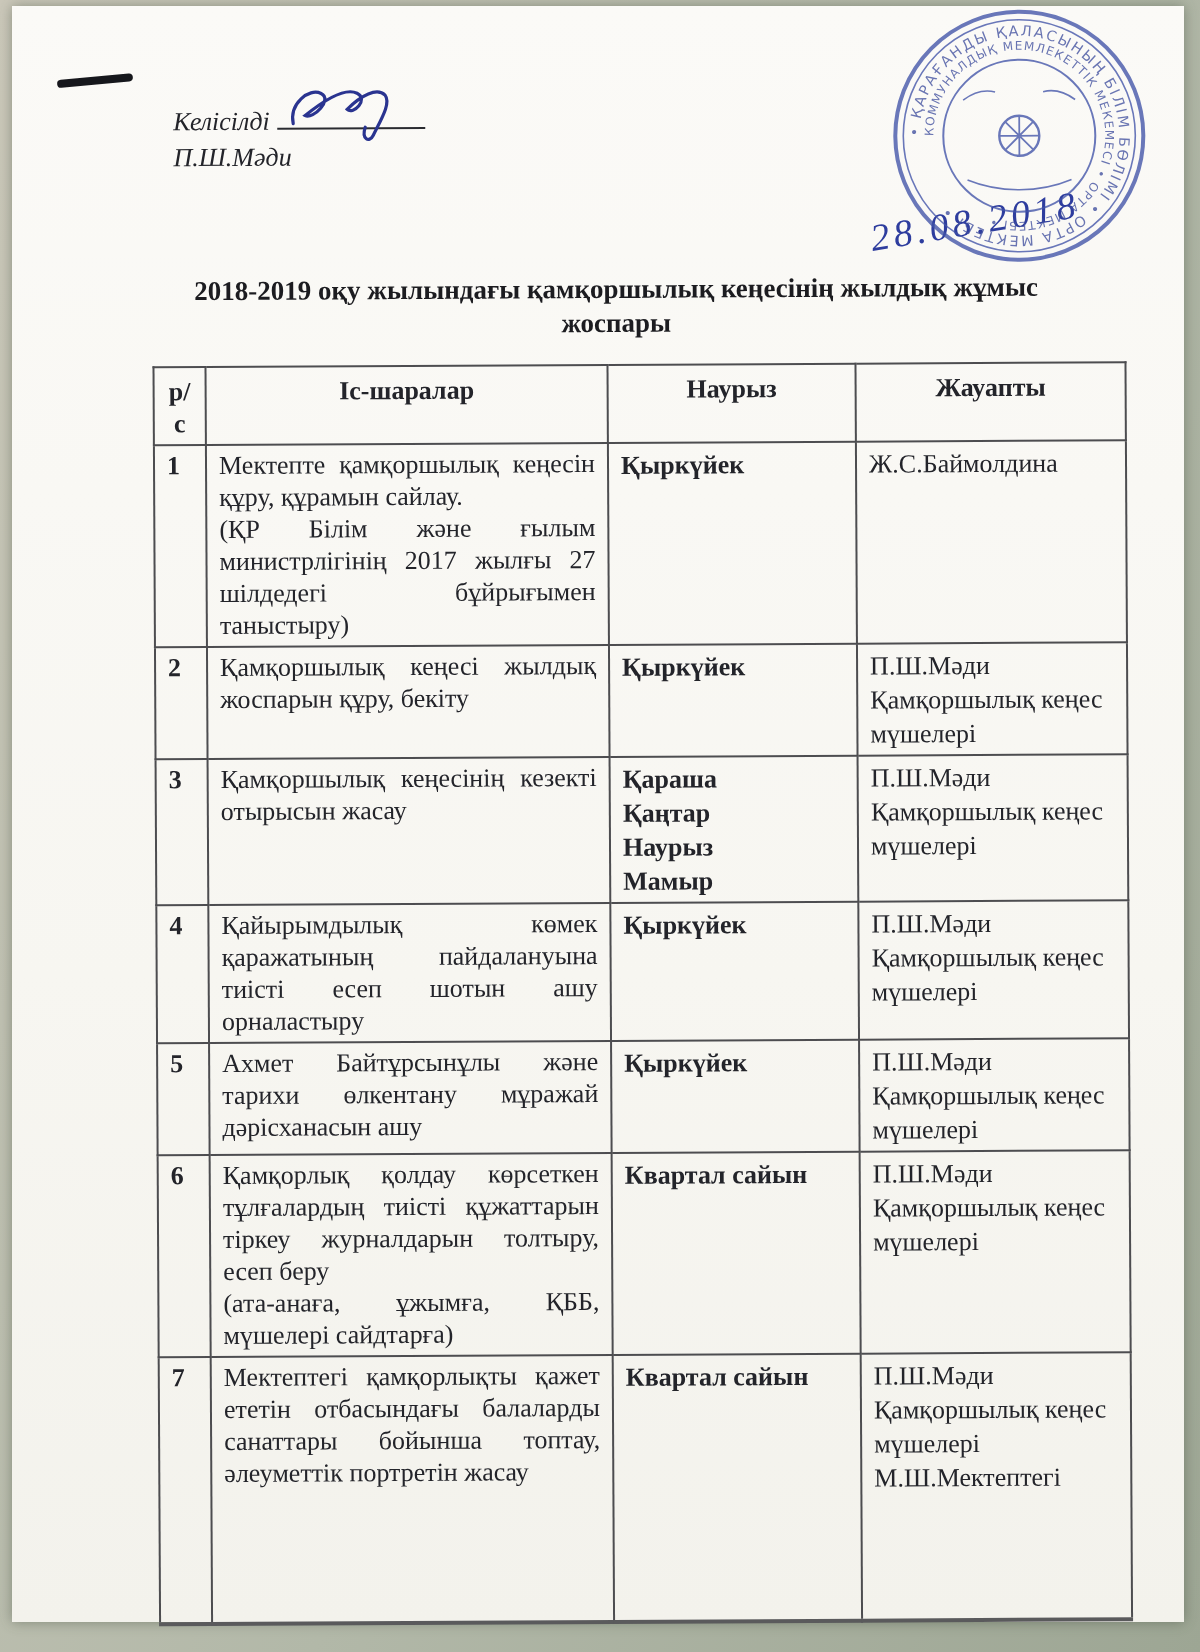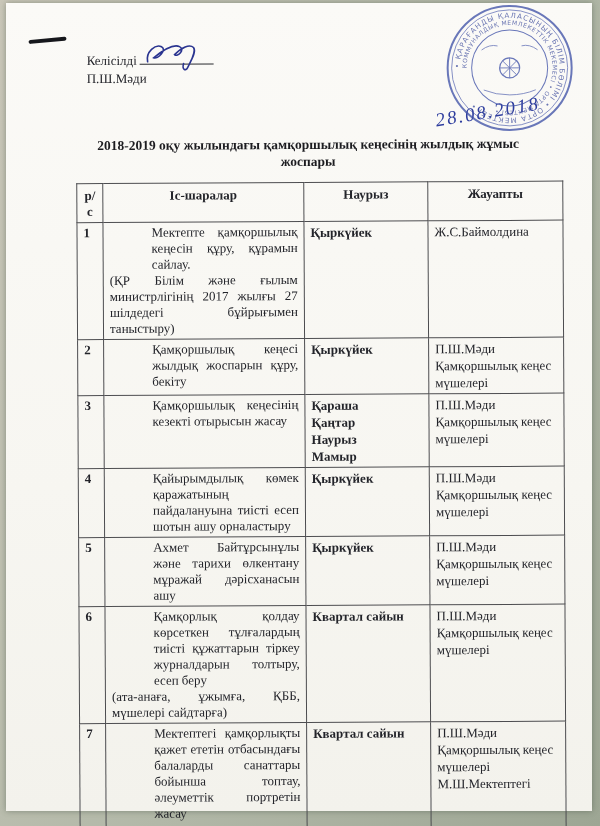--- a/index.html
+++ b/index.html
@@ -10,21 +10,21 @@
   }
   .paper{
     position:absolute;left:6px;top:3px;right:8px;bottom:15px;
     background:linear-gradient(180deg,#fbfaf7 0%,#f7f6f1 60%,#f3f2ec 100%);
     box-shadow:0 0 6px rgba(60,70,55,.45);
   }
   .content{position:absolute;inset:0;transform:rotate(-0.3deg);transform-origin:50% 40%;color:#23242a;}
   .pen-dash{position:absolute;left:24px;top:34px;width:38px;height:4px;background:#16171c;border-radius:2px;transform:rotate(-5deg);}
   
   .approval{position:absolute;font-size:13px;line-height:18px;}
-  .approval-left{left:82px;top:48px;}
+  .approval-left{left:82px;top:48px;font-style:italic;}
   .approval-right{left:404px;top:52px;}
   .sigline{display:inline-block;position:relative;border-bottom:1px solid #2a2b30;height:12px;vertical-align:baseline;}
   .sigline svg{position:absolute;left:2px;bottom:-6px;overflow:visible;}
   .hand-date{
     position:absolute;left:430px;top:99px;color:#2e3d9e;font-style:italic;
     font-size:19px;letter-spacing:2px;transform:rotate(-9deg);white-space:nowrap;
   }
   
   .stamp{position:absolute;left:419px;top:-8px;width:172px;height:150px;opacity:.78;pointer-events:none;}
   .stamp text{fill:#41509f;font-family:"DejaVu Sans",sans-serif;}
@@ -33,21 +33,21 @@
     position:absolute;left:65px;right:45px;top:133px;text-align:center;
     font-size:13.5px;font-weight:bold;line-height:17px;color:#1c1c20;
   }
   
   .table-wrap{position:absolute;left:71px;top:179px;}
   table{border-collapse:collapse;table-layout:fixed;width:486px;font-size:13px;}
   th,td{border:1px solid #4d4d50;vertical-align:top;padding:2px 6px 2px 6px;}
   table{border-bottom:2px solid #5a5a5c;}
   th{font-weight:bold;text-align:center;height:32px;padding-top:4px;}
   td.c-num{font-weight:bold;}
-  td .act{ text-align:justify;line-height:16px; -moz-text-align-last:left; text-align-last:left;margin-left:42px;}
+  td .act{ text-align:justify;line-height:16px; -moz-text-align-last:left; text-align-last:left;}
   td .note{text-align:justify;line-height:16px;text-align-last:left;}
   td .line{line-height:17px;font-weight:bold;}
   .c-resp div{line-height:17px;}
 </style>
 </head>
 <body>
 
 <div class="paper">
   <div class="content">
 

